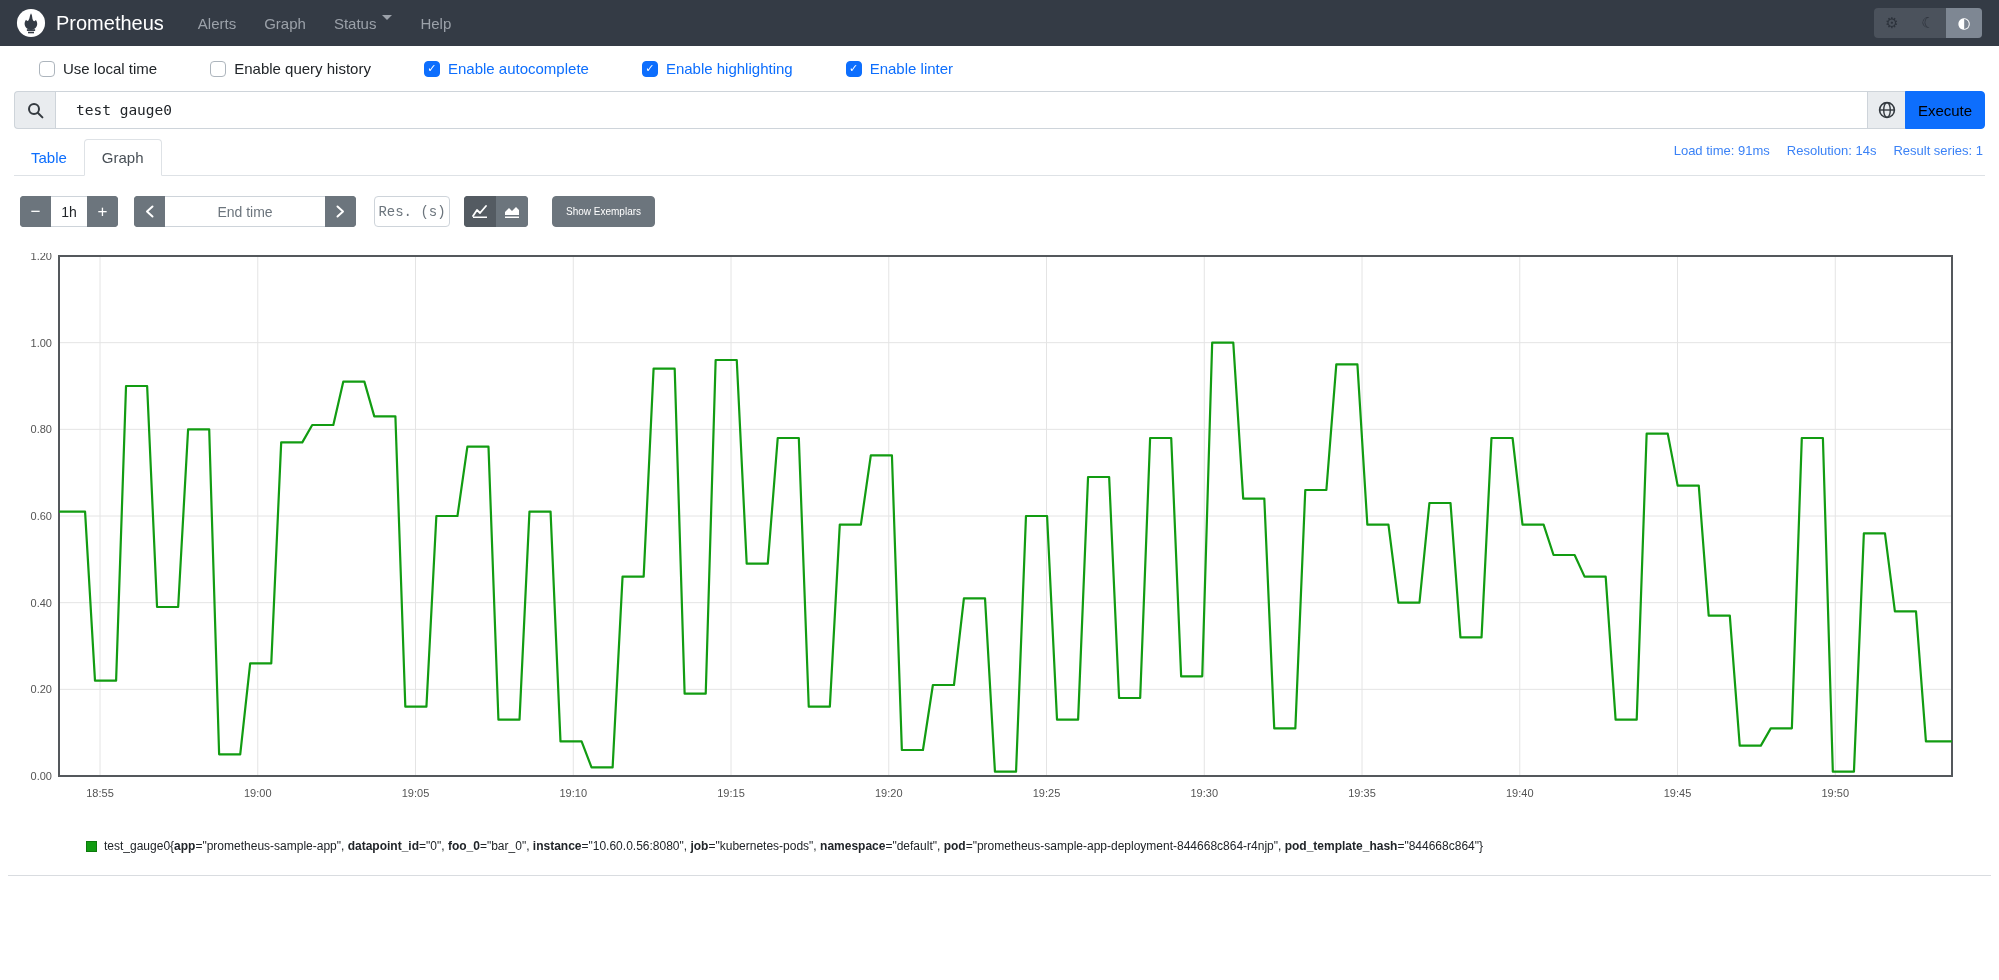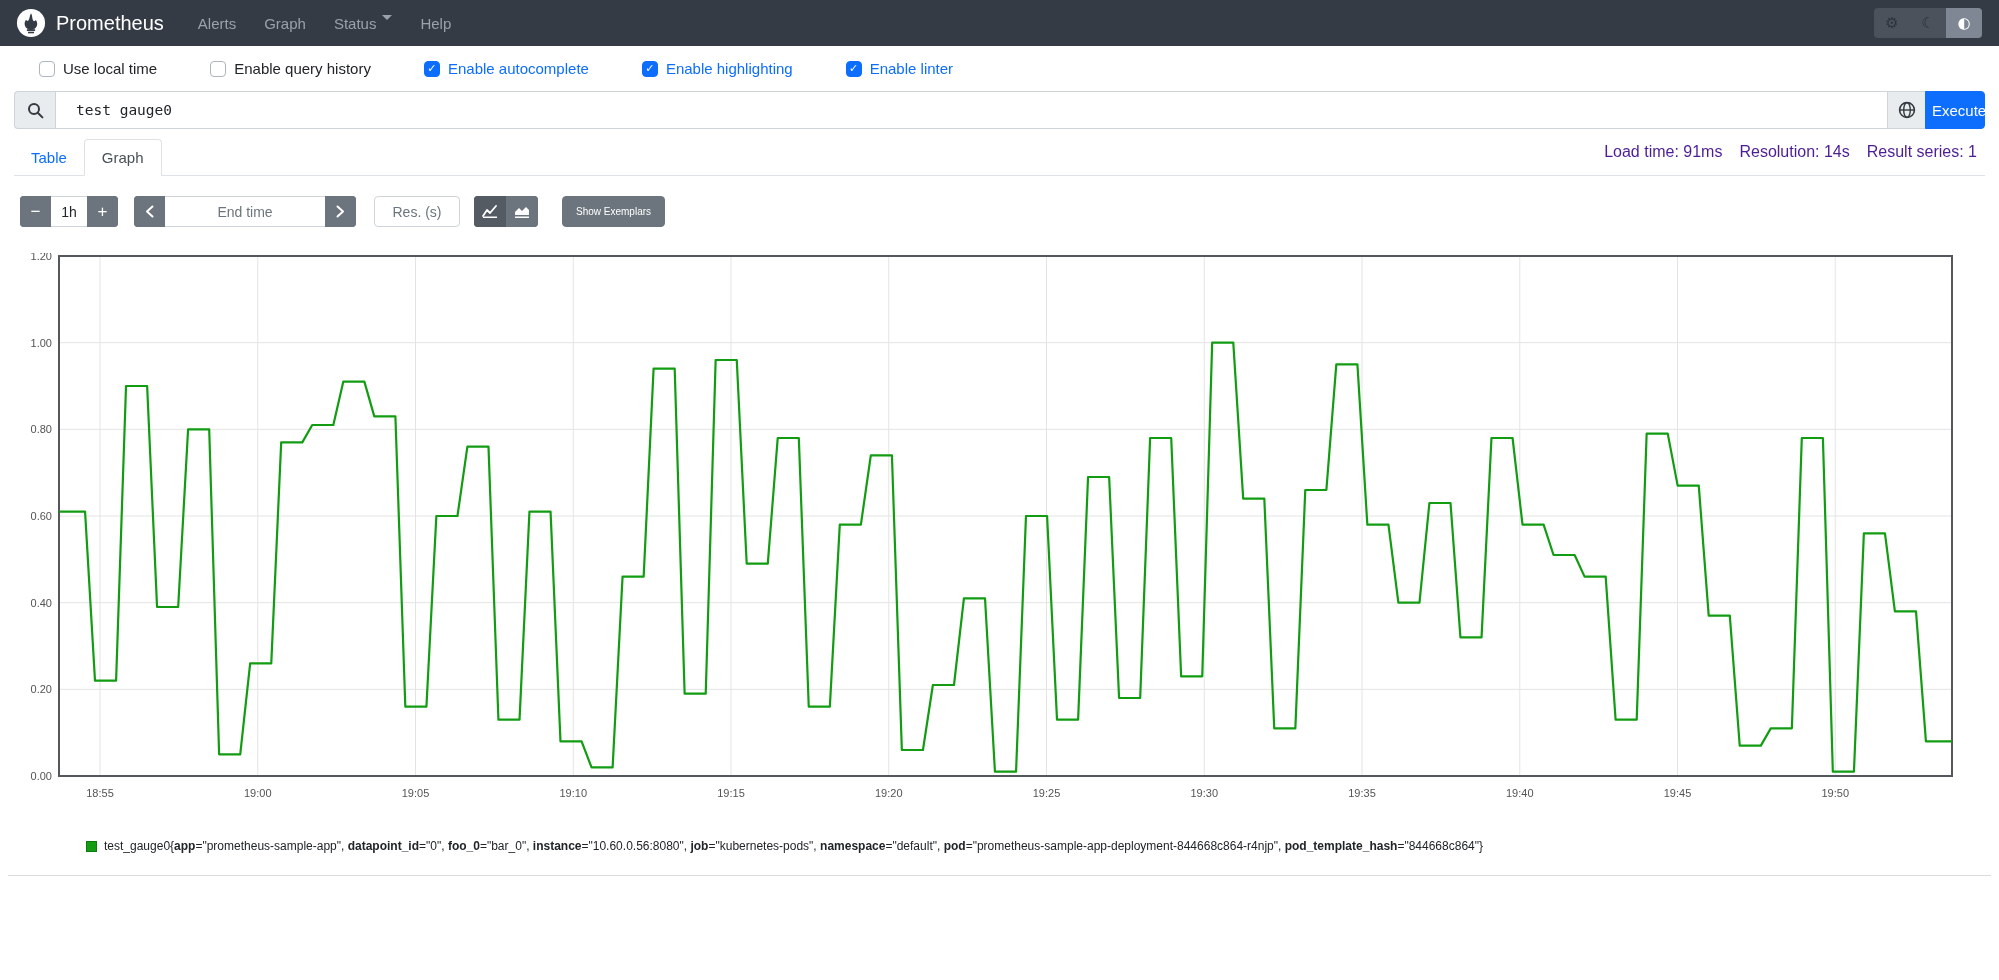--- a/index.html
+++ b/index.html
@@ -27,40 +27,40 @@
   .option.checked .box { background:#0d6efd; border-color:#0d6efd; color:#fff; }
   .option-label { font-size:15px; color:#212529; }
   .option.checked .option-label { color:#0d6efd; }
 
   
   .query-row { display:flex; margin:2px 14px 0 14px; height:38px; }
   .addon { background:#e9ecef; border:1px solid #ced4da; display:flex; align-items:center; justify-content:center; }
   .addon-left { width:41px; border-radius:4px 0 0 4px; border-right:none; }
   .addon-right { width:38px; border-left:none; cursor:pointer; }
   .query-input { flex:1; border:1px solid #ced4da; border-radius:0; padding:0 20px; font-family:"DejaVu Sans Mono", monospace; font-size:14.5px; color:#212529; outline:none; }
-  .execute-btn { width:60px; background:#0d6efd; color:#ffffff; border:1px solid #0d6efd; border-radius:0 4px 4px 0; font-size:15px; font-family:"Liberation Sans",sans-serif; cursor:pointer; margin-left:-1px; }
+  .execute-btn { width:80px; background:#0d6efd; color:#000000; border:1px solid #0d6efd; border-radius:0 4px 4px 0; font-size:15px; font-family:"Liberation Sans",sans-serif; cursor:pointer; margin-left:-1px; }
 
   
   .tabs-row { display:flex; align-items:flex-end; margin:10px 14px 0 14px; border-bottom:1px solid #dee2e6; position:relative; }
   .tab { font-size:15px; padding:9px 17px; cursor:pointer; }
   .tab-inactive { color:#0d6efd; }
   .tab-active { color:#495057; background:#fff; border:1px solid #dee2e6; border-bottom:1px solid #fff; border-radius:4px 4px 0 0; margin-bottom:-1px; }
-  .stats { position:absolute; right:8px; top:4px; display:flex; gap:17px; font-size:16px; color:#4c1d95; }
+  .stats { position:absolute; right:2px; top:4px; display:flex; gap:17px; font-size:13px; color:#3b82f6; }
 
   
   .controls-row { display:flex; align-items:center; margin:20px 0 0 20px; gap:0; height:31px; }
   .btn-gray { background:#6c757d; border:1px solid #6c757d; color:#fff; display:flex; align-items:center; justify-content:center; cursor:pointer; height:31px; }
   .grp { display:flex; height:31px; border-radius:4px; overflow:hidden; }
   .grp .mini-btn { width:31px; font-size:17px; line-height:1; }
   .grp input { border:1px solid #ced4da; border-left:none; border-right:none; text-align:center; font-size:14px; color:#212529; outline:none; font-family:"Liberation Sans",sans-serif; }
   .range-input { width:36px; }
   .endtime-input { width:160px; }
   .endtime-input::placeholder, .res-input::placeholder { color:#6c757d; opacity:1; }
   .sp16 { width:16px; } .sp18 { width:18px; } .sp14 { width:14px; } .sp24 { width:24px; }
-  .res-input { width:86px; height:31px; border:1px solid #ced4da; border-radius:4px; text-align:center; font-size:14px; outline:none; font-family:Liberation Sans, sans-serif; }
+  .res-input { width:76px; height:31px; border:1px solid #ced4da; border-radius:4px; text-align:center; font-size:14px; outline:none; font-family:Liberation Mono, monospace; }
   .toggle-grp { display:flex; border-radius:4px; overflow:hidden; }
   .toggle-btn { width:32px; }
   .toggle-btn.active { background:#545b62; border-color:#545b62; }
   .exemplars-btn { padding:0 13px; border-radius:4px; font-size:10px; }
 
   
   .chart-wrap { margin:26px 14px 0 14px; }
   .legend-row { display:flex; align-items:center; gap:7px; margin:26px 0 0 86px; }
   .legend-swatch { width:11px; height:11px; background:#129c12; border:1px solid #0c7a0c; flex:0 0 auto; }
   .legend-text { font-size:12px; color:#212529; white-space:nowrap; }

